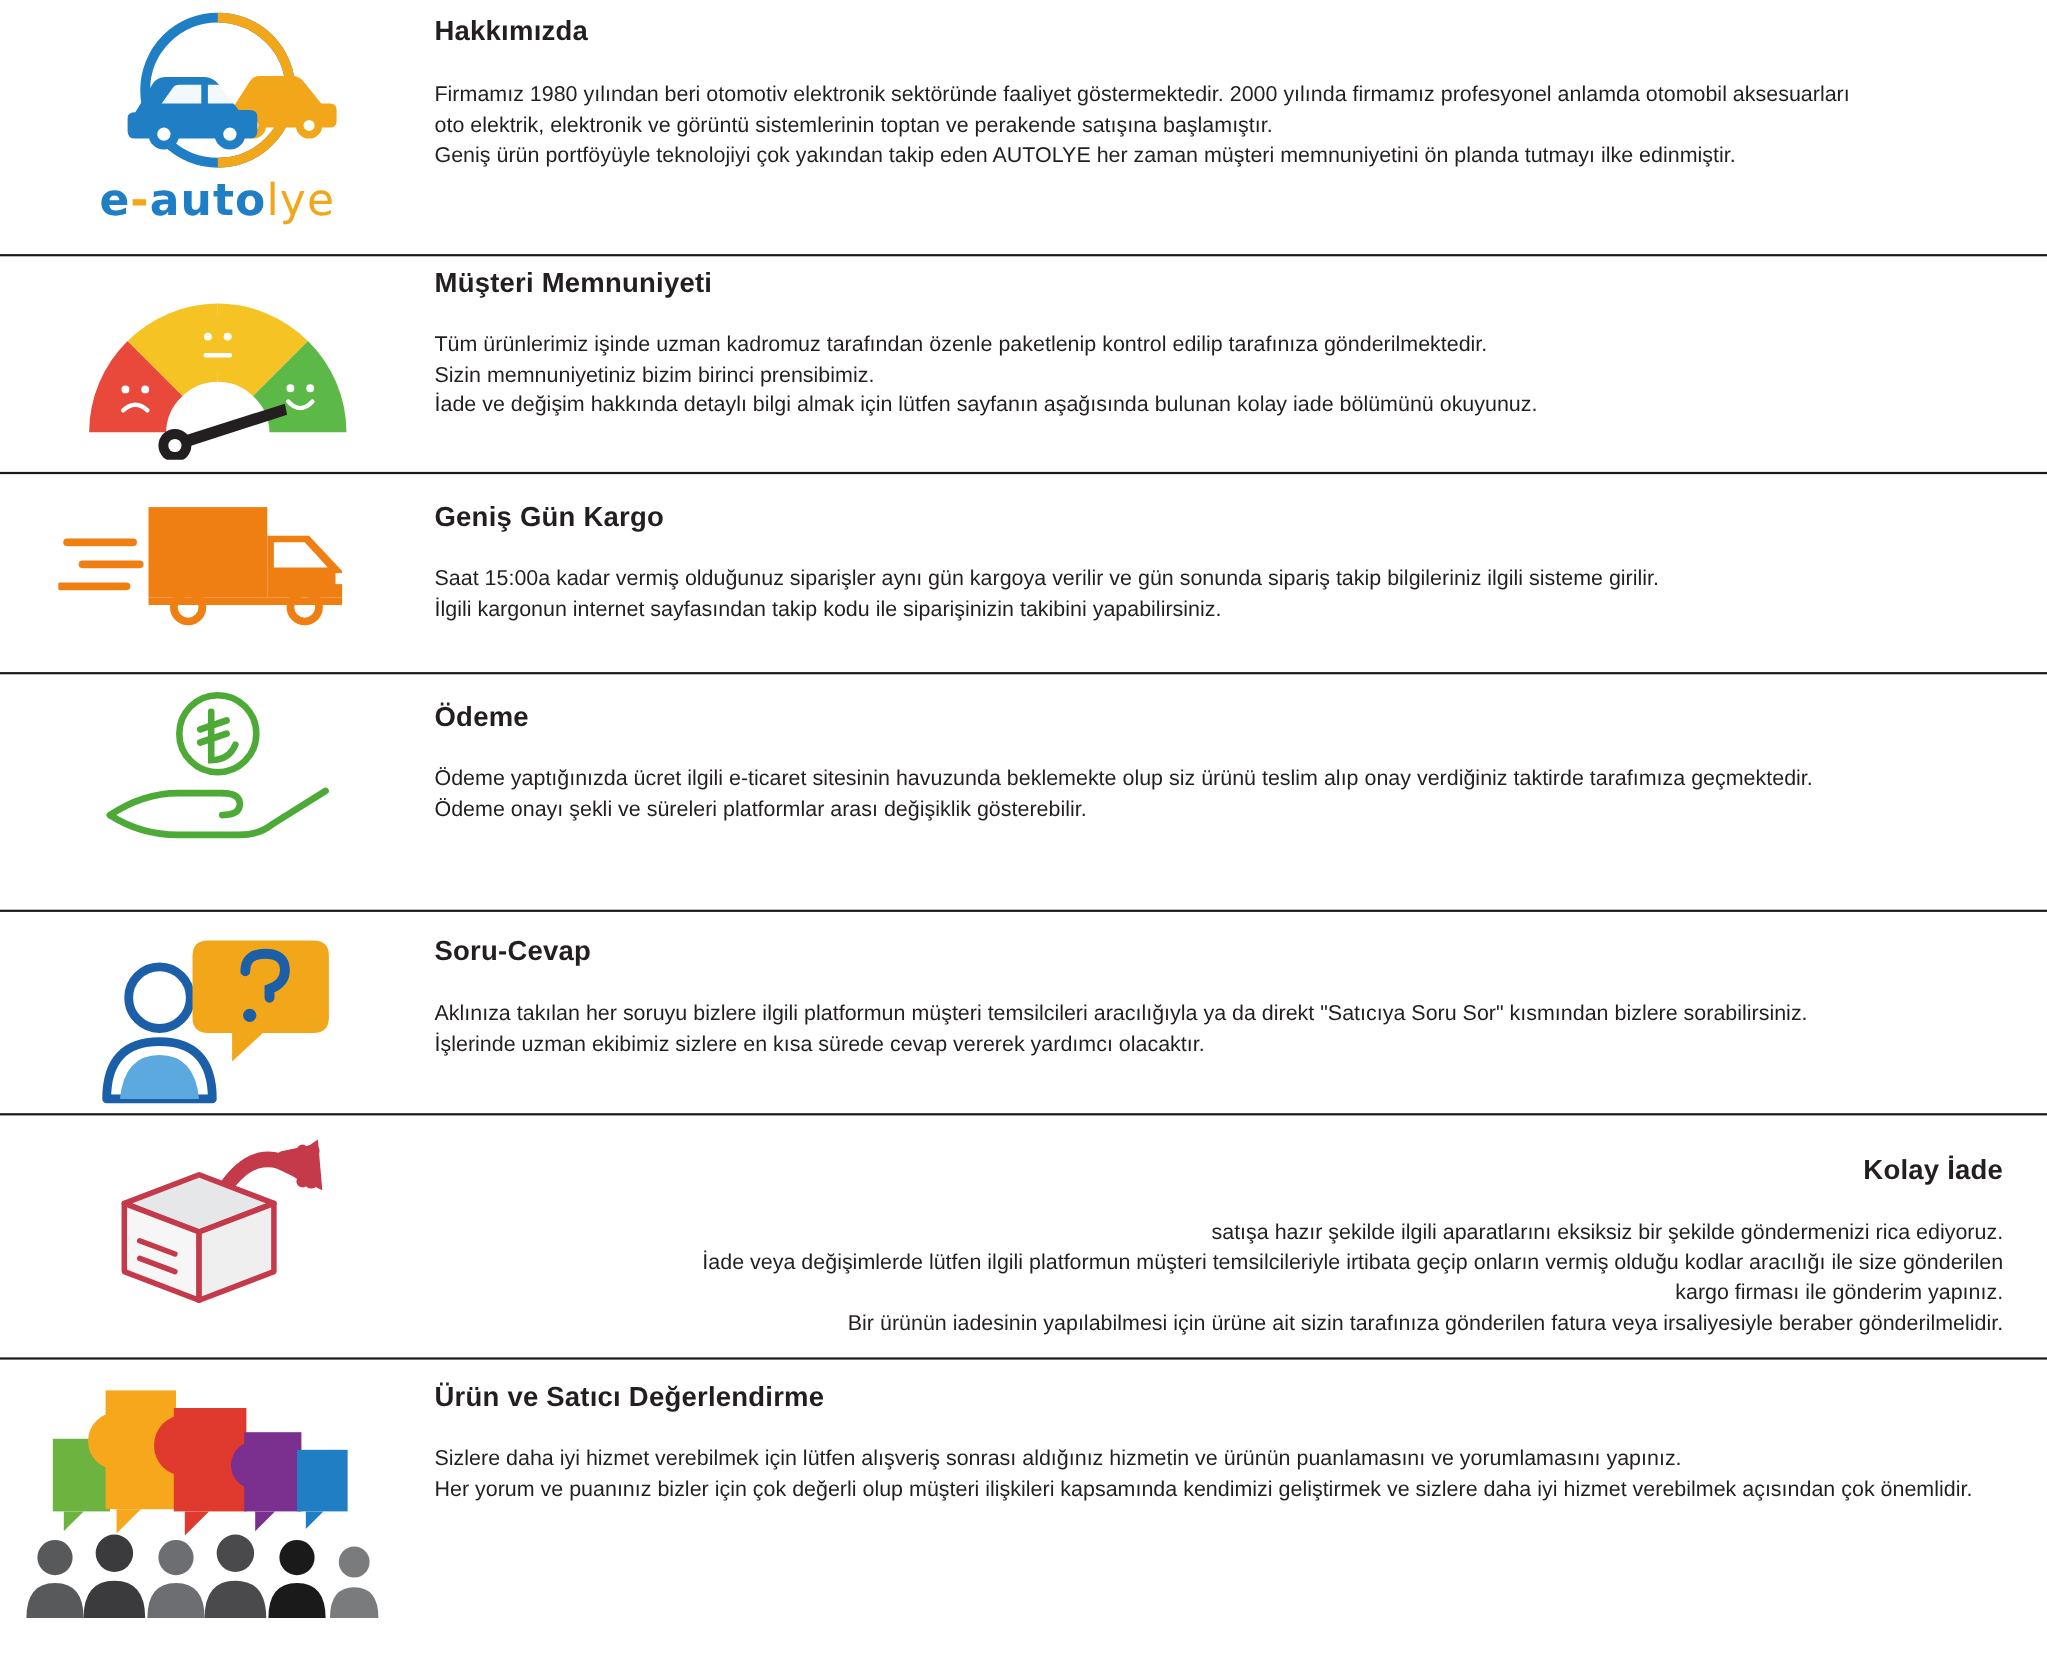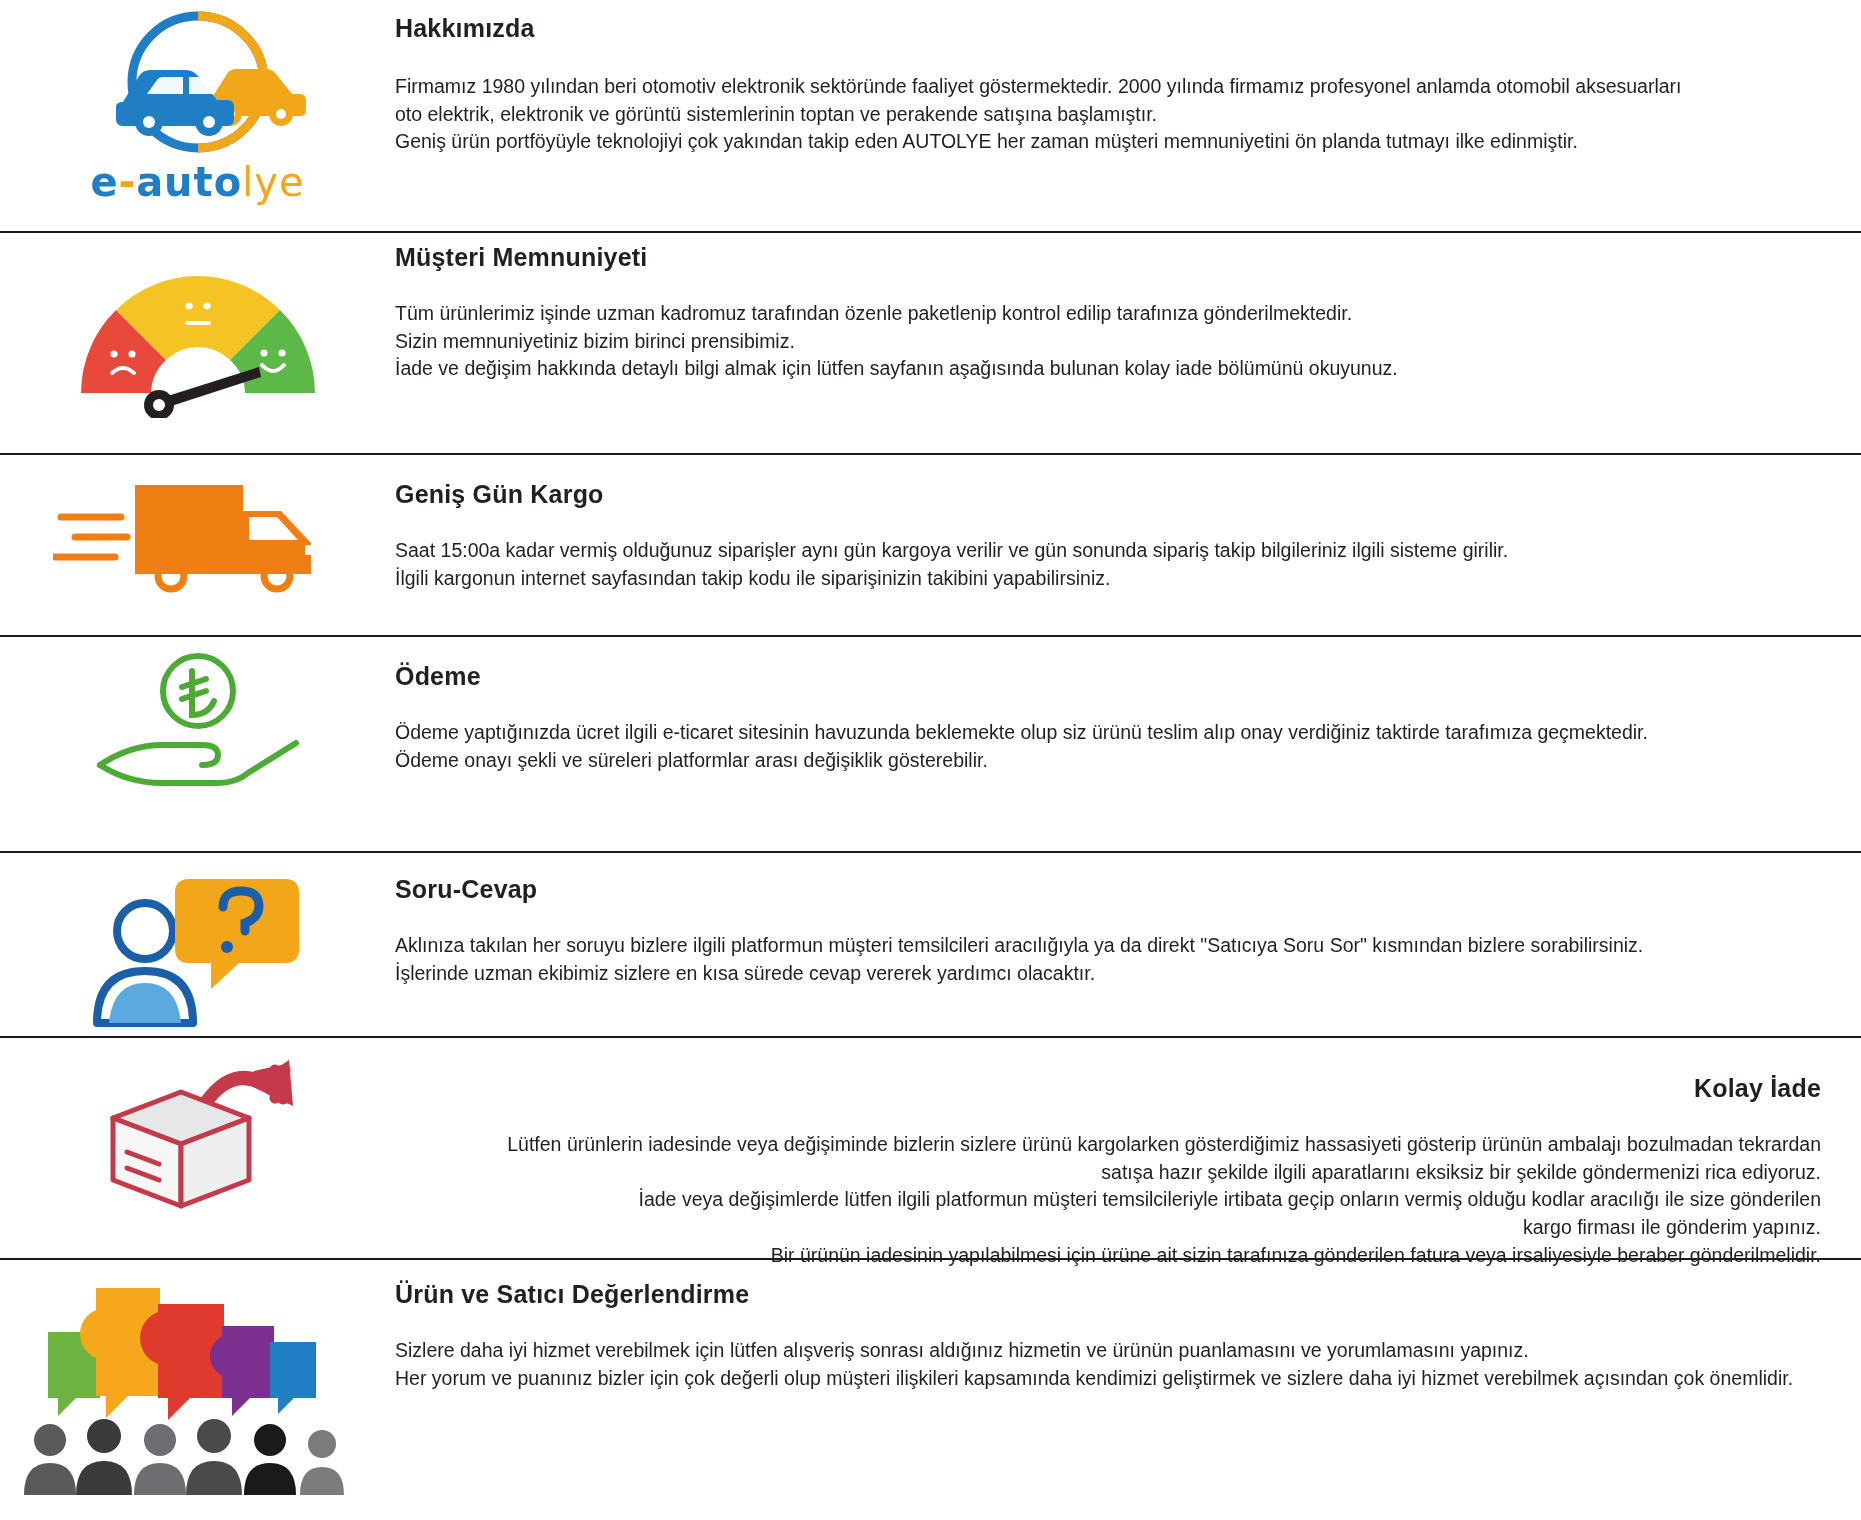--- a/index.html
+++ b/index.html
@@ -50,21 +50,21 @@
   }
   .sec-body p {
     font-size: 19.5px;
     line-height: 1.42;
     margin: 0;
     color: #231f20;
   }
 
   
   .s-about   { height: 233px; }
-  .s-sat     { height: 222px; }
+  .s-sat     { height: 198px; }
   .s-cargo   { height: 182px; }
   .s-pay     { height: 216px; }
   .s-qa      { height: 185px; }
   .s-return  { height: 222px; }
   .s-review  { height: 288px; border-bottom: none; }
 
   .s-about .sec-title { margin-bottom: 30px; }
   .s-sat .text-col { padding-top: 10px; }
   .s-cargo .text-col { padding-top: 25px; }
   .s-pay .text-col { padding-top: 25px; }
@@ -256,21 +256,20 @@
         <polygon points="30,70 98,44 166,70 98,96" fill="#e6e7e8" stroke="#c43a4a" stroke-width="5" stroke-linejoin="round"></polygon>
         <polygon points="30,70 98,96 98,158 30,132" fill="#f6f6f6" stroke="#c43a4a" stroke-width="5" stroke-linejoin="round"></polygon>
         <polygon points="166,70 98,96 98,158 166,132" fill="#efefef" stroke="#c43a4a" stroke-width="5" stroke-linejoin="round"></polygon>
         <line x1="44" y1="104" x2="76" y2="116" stroke="#c43a4a" stroke-width="5" stroke-linecap="round"></line>
         <line x1="44" y1="120" x2="76" y2="132" stroke="#c43a4a" stroke-width="5" stroke-linecap="round"></line>
       </svg>
     </div>
     <div class="text-col">
       <h2 class="sec-title">Kolay İade</h2>
       <div class="sec-body">
-        <p>Lütfen ürünlerin iadesinde veya değişiminde bizlerin sizlere ürünü kargolarken gösterdiğimiz hassasiyeti gösterip ürünün ambalajı bozulmadan tekrardan</p>
         <p>satışa hazır şekilde ilgili aparatlarını eksiksiz bir şekilde göndermenizi rica ediyoruz.</p>
         <p>İade veya değişimlerde lütfen ilgili platformun müşteri temsilcileriyle irtibata geçip onların vermiş olduğu kodlar aracılığı ile size gönderilen</p>
         <p>kargo firması ile gönderim yapınız.</p>
         <p>Bir ürünün iadesinin yapılabilmesi için ürüne ait sizin tarafınıza gönderilen fatura veya irsaliyesiyle beraber gönderilmelidir.</p>
       </div>
     </div>
   </div>
 
   <div class="section s-review">
     <div class="icon-col">

